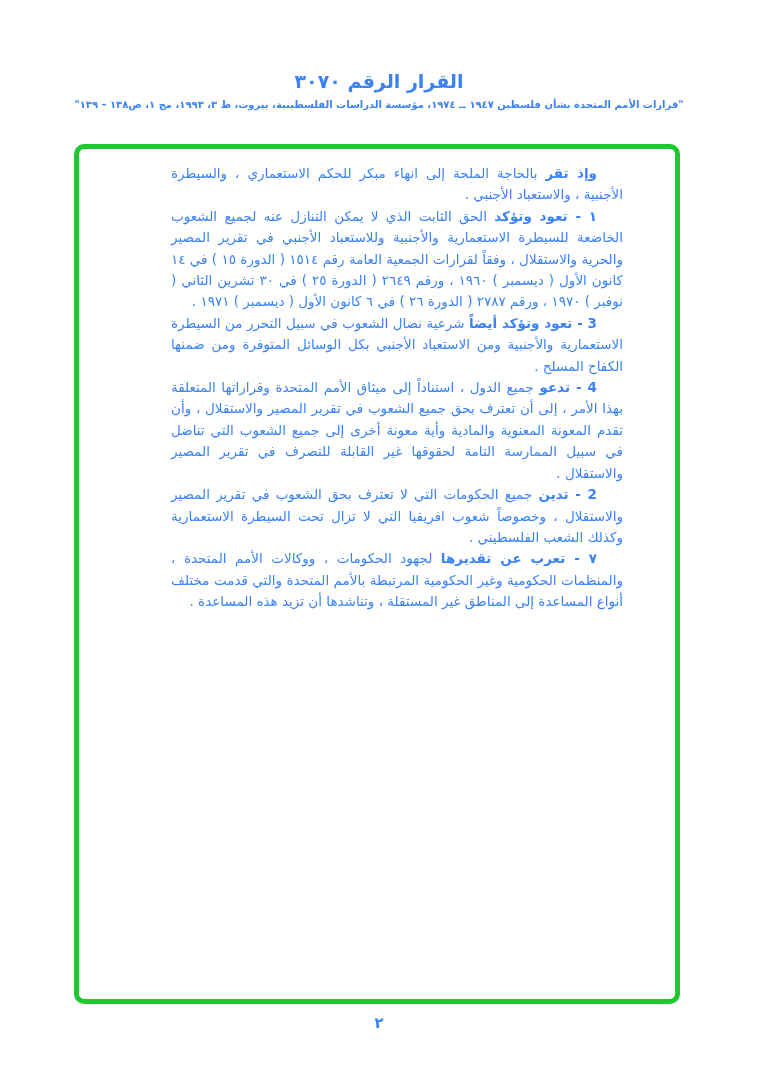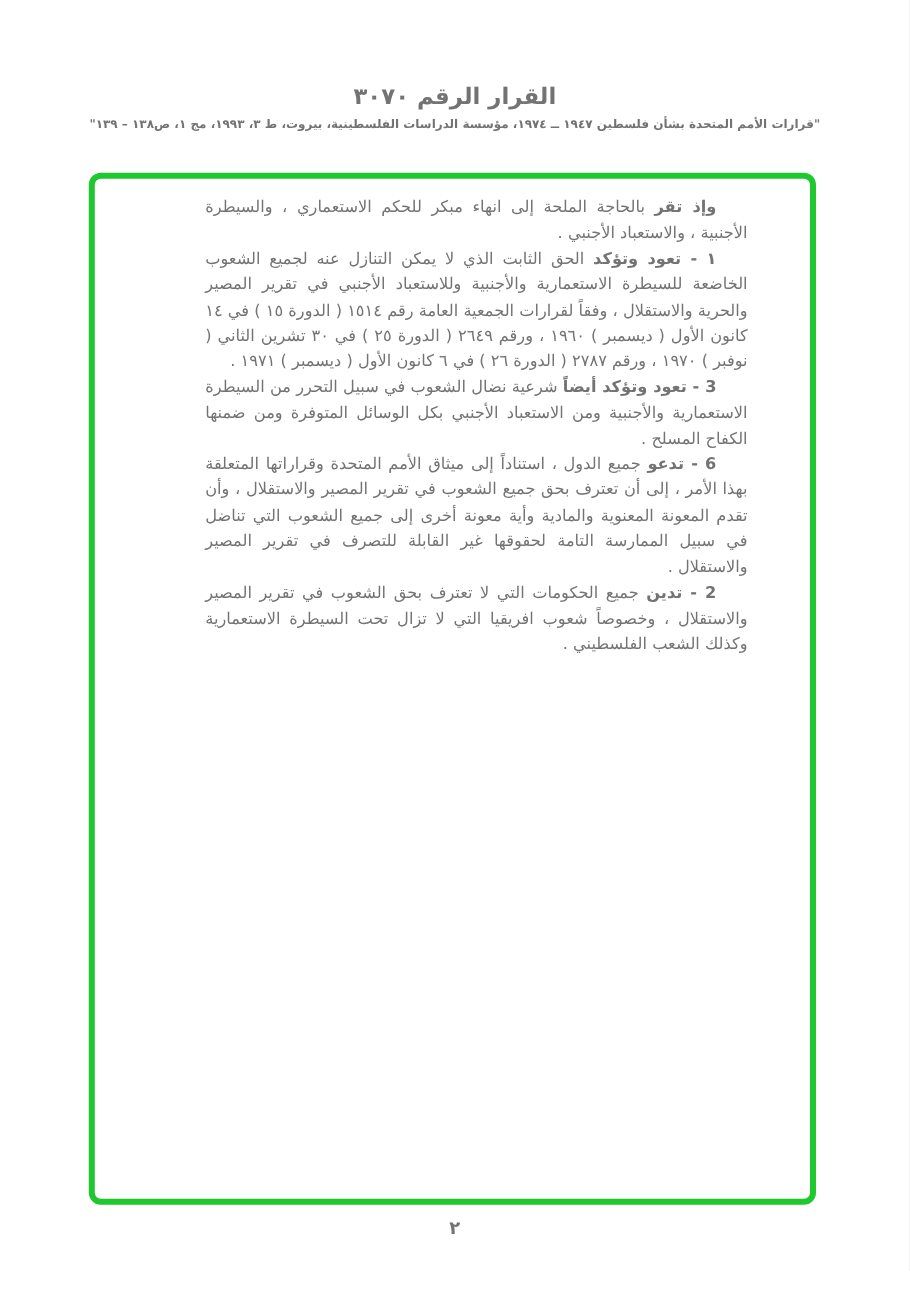--- a/index.html
+++ b/index.html
@@ -7,21 +7,21 @@
     padding: 0;
     background: #e8e8e8;
   }
   .page {
     position: relative;
     width: 758px;
     height: 1078px;
     margin: 0 auto;
     background: #ffffff;
     font-family: "DejaVu Sans", sans-serif;
-    color: #737373;
+    color: #3b82f6;
     direction: rtl;
     overflow: hidden;
   }
   .doc-header {
     position: absolute;
     top: 70px;
     left: 0;
     width: 100%;
     text-align: center;
   }
@@ -90,20 +90,21 @@
     <div class="doc-citation">"قرارات الأمم المتحدة بشأن فلسطين ١٩٤٧ ــ ١٩٧٤، مؤسسة الدراسات الفلسطينية، بيروت، ط ٣، ١٩٩٣، مج ١، ص١٣٨ – ١٣٩"</div>
   </header>
 
   <div class="scan-artifact"></div>
 
   <div class="content-frame" style="border-color: rgb(31, 200, 47);">
     <div class="text-block">
         <p class="para"><b>وإذ تقر</b> بالحاجة الملحة إلى انهاء مبكر للحكم الاستعماري ، والسيطرة الأجنبية ، والاستعباد الأجنبي .</p>
         <p class="para"><b>١ - تعود وتؤكد</b> الحق الثابت الذي لا يمكن التنازل عنه لجميع الشعوب الخاضعة للسيطرة الاستعمارية والأجنبية وللاستعباد الأجنبي في تقرير المصير والحرية والاستقلال ، وفقاً لقرارات الجمعية العامة رقم ١٥١٤ ( الدورة ١٥ ) في ١٤ كانون الأول ( ديسمبر ) ١٩٦٠ ، ورقم ٢٦٤٩ ( الدورة ٢٥ ) في ٣٠ تشرين الثاني ( نوفبر ) ١٩٧٠ ، ورقم ٢٧٨٧ ( الدورة ٢٦ ) في ٦ كانون الأول ( ديسمبر ) ١٩٧١ .</p>
         <p class="para"><b>3 - تعود وتؤكد أيضاً</b> شرعية نضال الشعوب في سبيل التحرر من السيطرة الاستعمارية والأجنبية ومن الاستعباد الأجنبي بكل الوسائل المتوفرة ومن ضمنها الكفاح المسلح .</p>
-        <p class="para"><b>6 - تدعو</b> جميع الدول ، استناداً إلى ميثاق الأمم المتحدة وقراراتها المتعلقة بهذا الأمر ، إلى أن تعترف بحق جميع الشعوب في تقرير المصير والاستقلال ، وأن تقدم المعونة المعنوية والمادية وأية معونة أخرى إلى جميع الشعوب التي تناضل في سبيل الممارسة التامة لحقوقها غير القابلة للتصرف في تقرير المصير والاستقلال .</p>
+        <p class="para"><b>4 - تدعو</b> جميع الدول ، استناداً إلى ميثاق الأمم المتحدة وقراراتها المتعلقة بهذا الأمر ، إلى أن تعترف بحق جميع الشعوب في تقرير المصير والاستقلال ، وأن تقدم المعونة المعنوية والمادية وأية معونة أخرى إلى جميع الشعوب التي تناضل في سبيل الممارسة التامة لحقوقها غير القابلة للتصرف في تقرير المصير والاستقلال .</p>
         <p class="para"><b>2 - تدين</b> جميع الحكومات التي لا تعترف بحق الشعوب في تقرير المصير والاستقلال ، وخصوصاً شعوب افريقيا التي لا تزال تحت السيطرة الاستعمارية وكذلك الشعب الفلسطيني .</p>
+        <p class="para"><b>٧ - تعرب عن تقديرها</b> لجهود الحكومات ، ووكالات الأمم المتحدة ، والمنظمات الحكومية وغير الحكومية المرتبطة بالأمم المتحدة والتي قدمت مختلف أنواع المساعدة إلى المناطق غير المستقلة ، وتناشدها أن تزيد هذه المساعدة .</p>
       </div>
   </div>
 
   <div class="page-number">٢</div>
 
 </div>
 
 </body></html>

